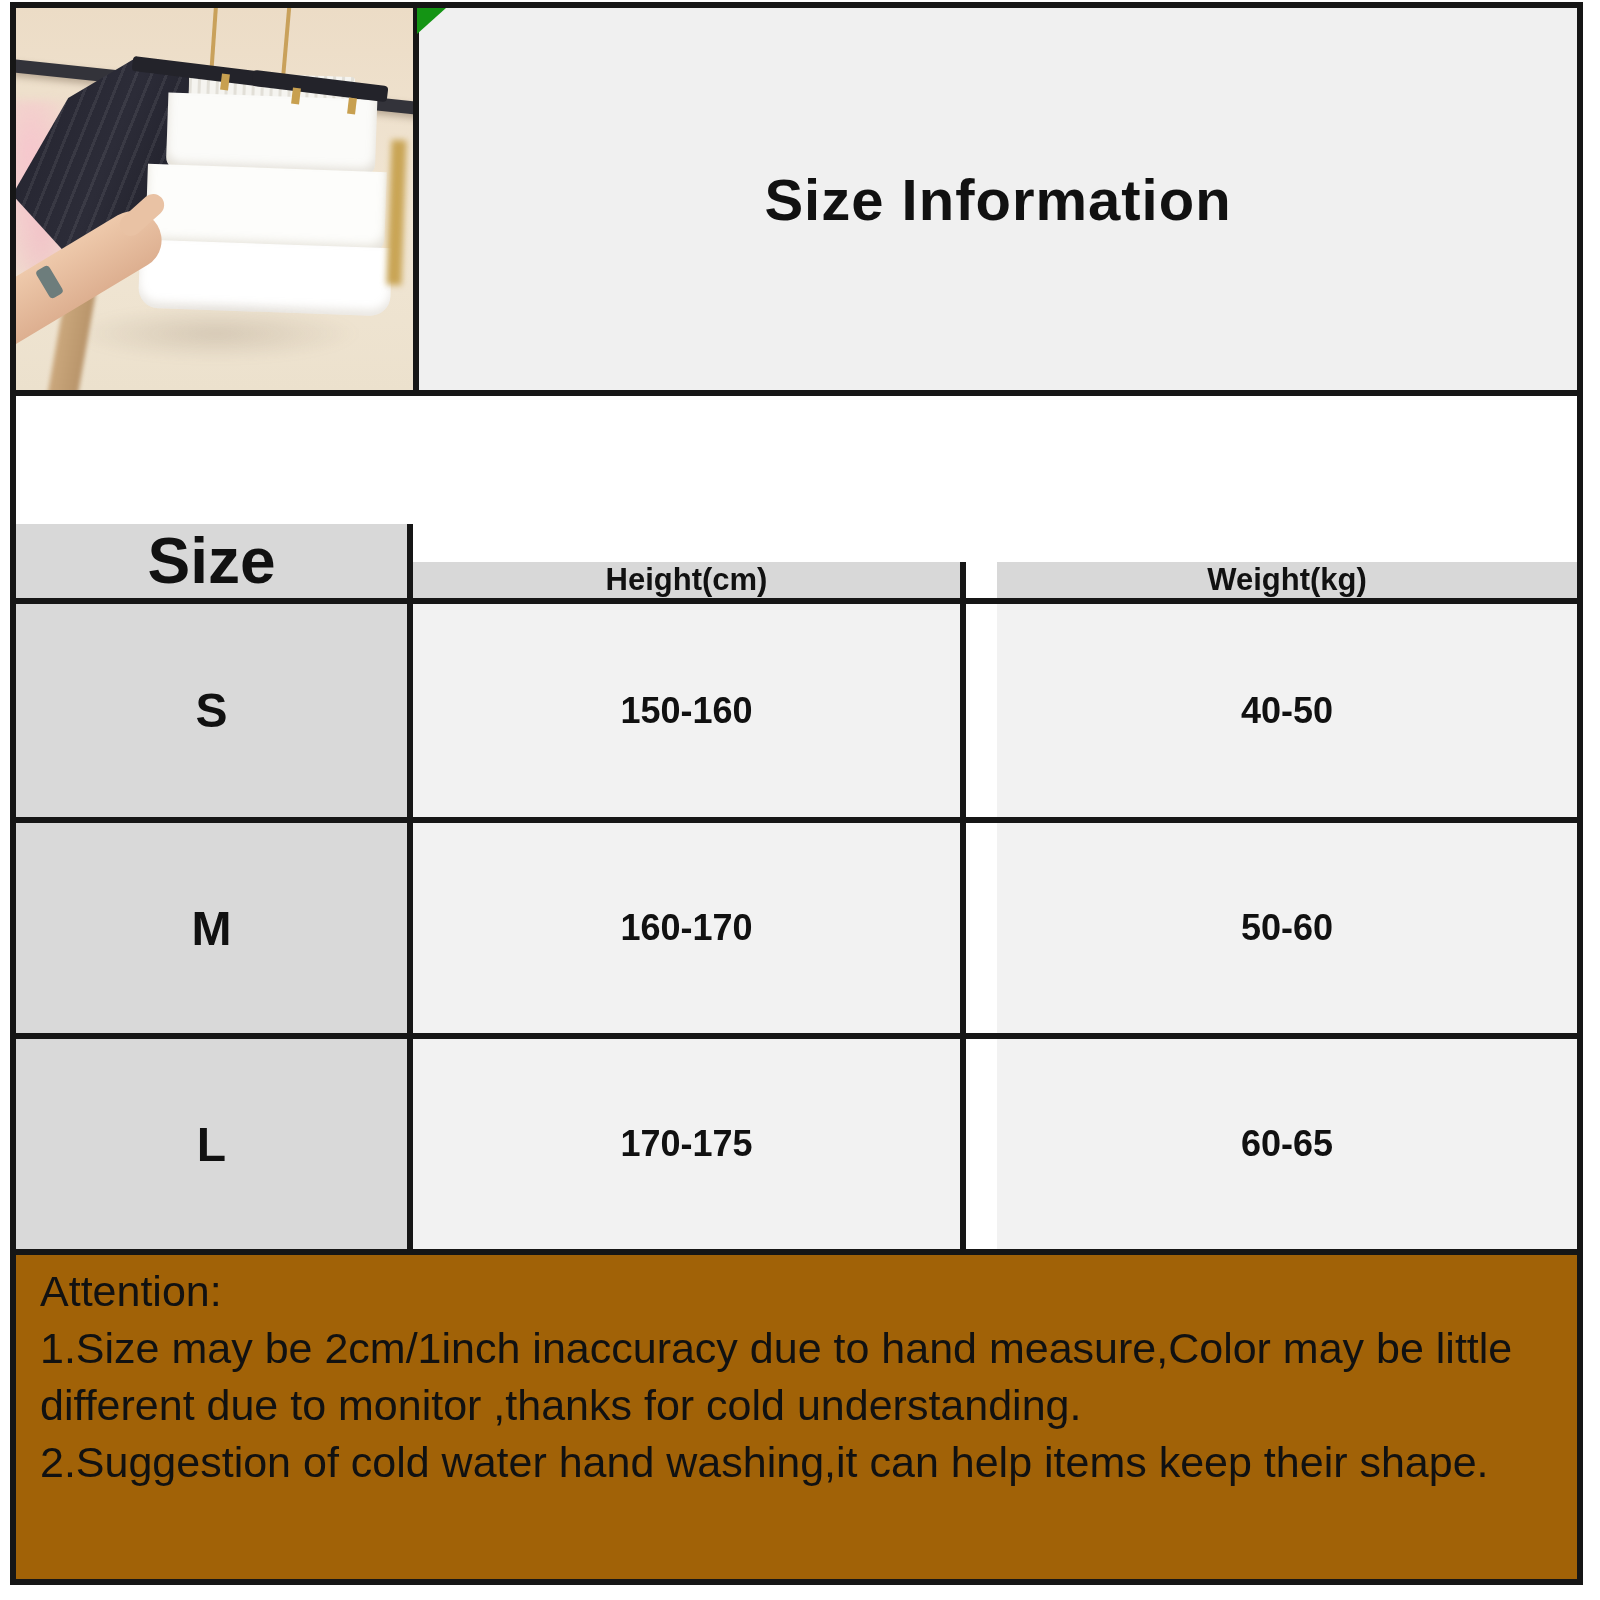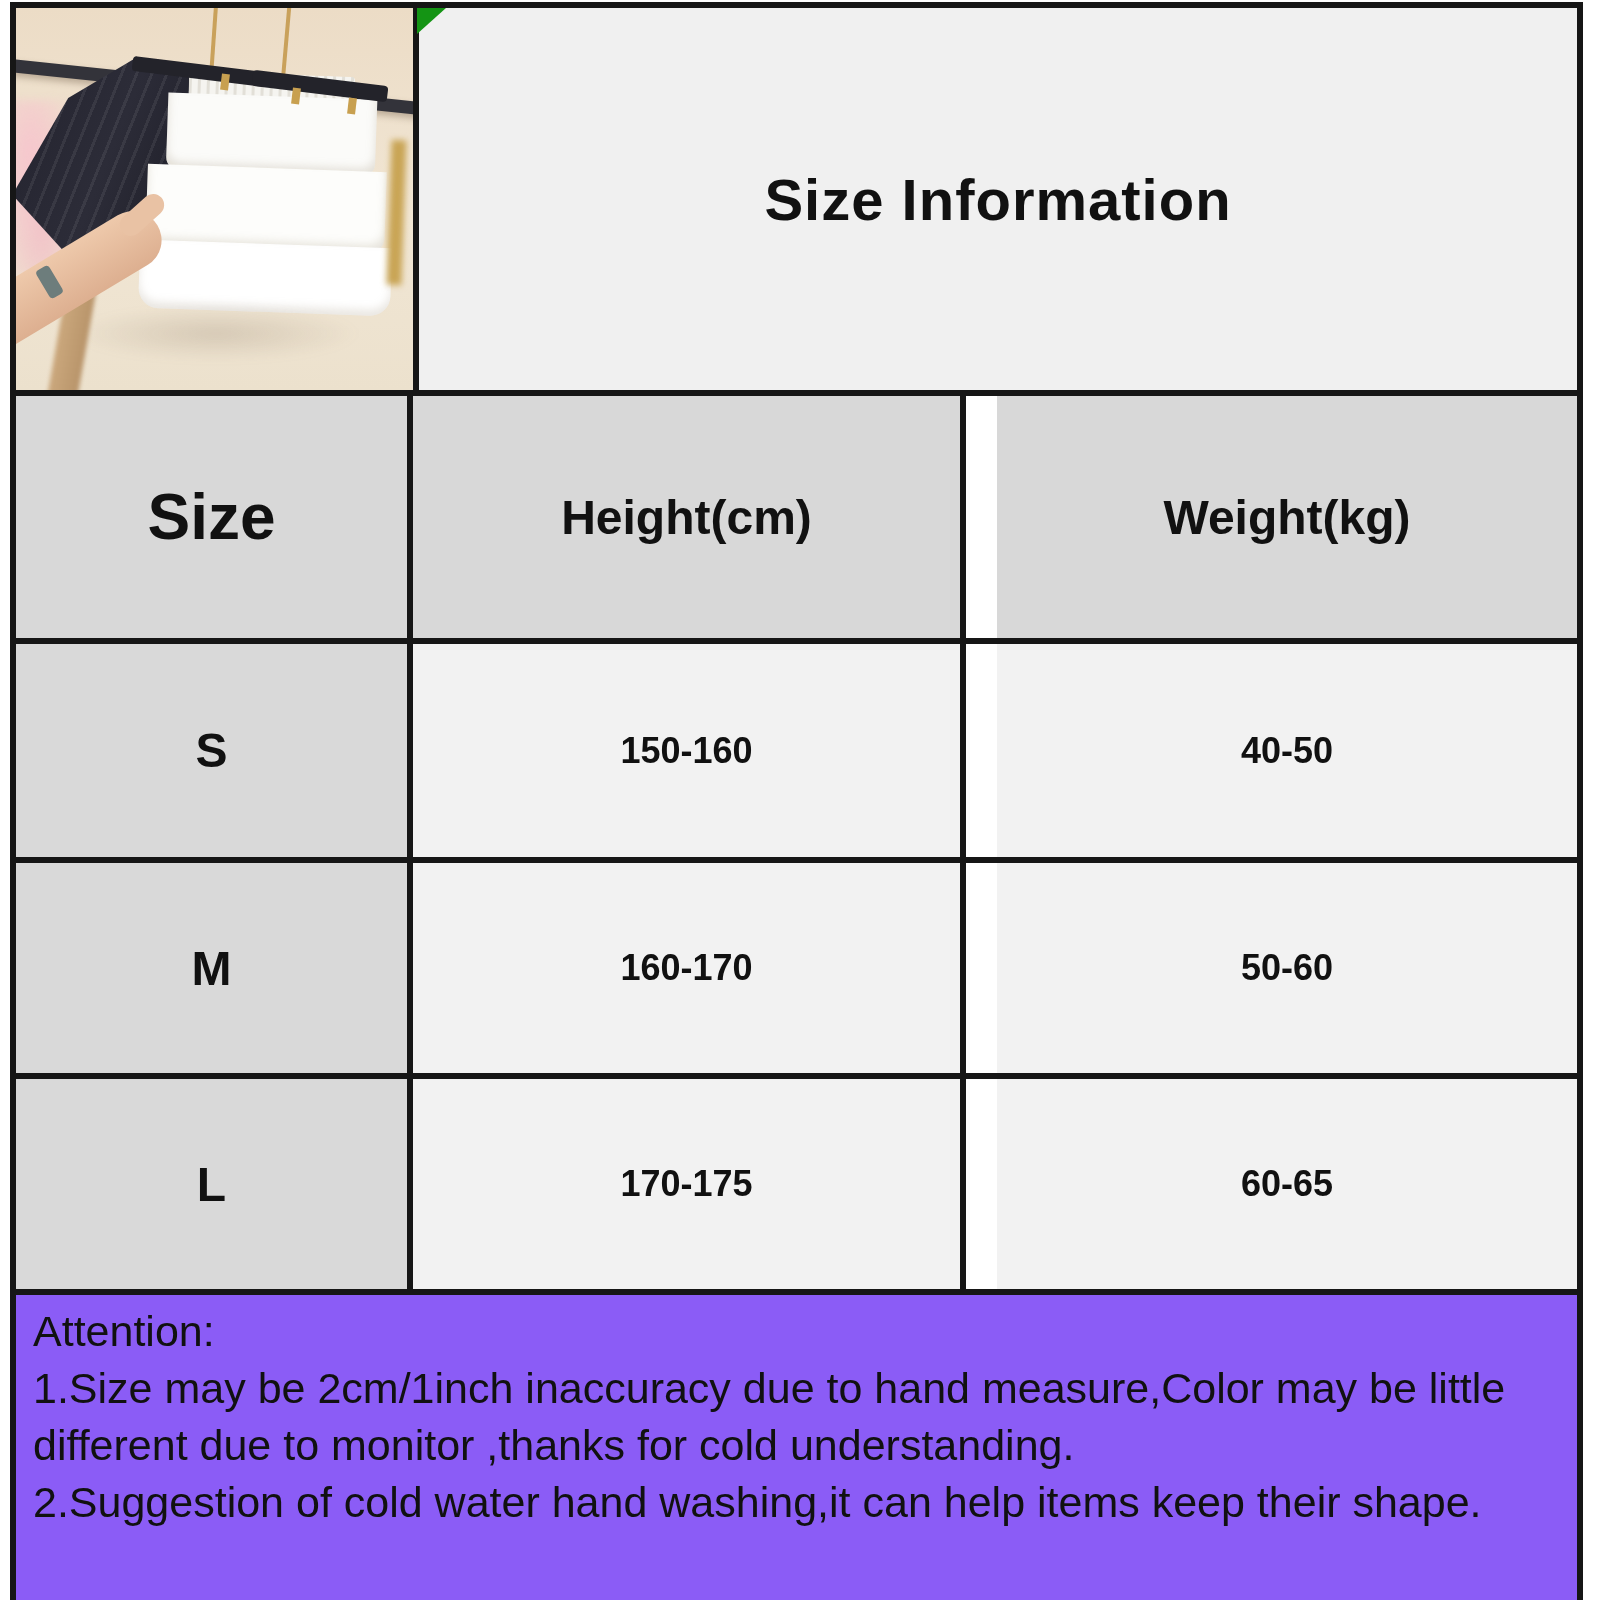--- a/index.html
+++ b/index.html
@@ -69,31 +69,31 @@
     position:absolute;left:401px;top:0;width:0;height:0;
     border-top:26px solid var(--corner_marker_green,#149414);
     border-right:29px solid transparent;z-index:3;
   }
 
   
   .cell{box-sizing:border-box;display:flex;align-items:center;justify-content:center;}
   .col1{flex:0 0 397px;}
   .col2{flex:0 0 553px;}
   .col3{flex:1;margin-left:31px;}
-  .header-row{height:248px;}
+  .header-row{height:208px;align-items:flex-end;}
   .header-row .cell{background:var(--header_cell_bg,#d8d8d8);}
   .hdr-size{font-size:64px;font-weight:bold;}
-  .hdr-col{font-size:48px;font-weight:bold;}
+  .hdr-col{font-size:31px;font-weight:bold;}
   .data-row{height:219px;}
   .data-row.m,.data-row.l{height:216px;}
   .size-cell{background:var(--size_col_bg,#d9d9d9);font-size:48px;font-weight:bold;}
   .value-cell{background:var(--value_cell_bg,#f2f2f2);font-size:36px;font-weight:bold;}
 
   
-  .attention{height:330px;background:#8b5cf6;padding:8px 0 0 17px;box-sizing:border-box;}
+  .attention{height:330px;background:#a16207;padding:8px 0 0 24px;box-sizing:border-box;}
   .attention .line{font-size:43px;line-height:57px;white-space:nowrap;}
 </style>
 </head>
 <body>
 
 <div class="sheet">
 
   <div class="row top-section">
     <div class="photo divider-r">
       <div class="ph-fluff"></div>

